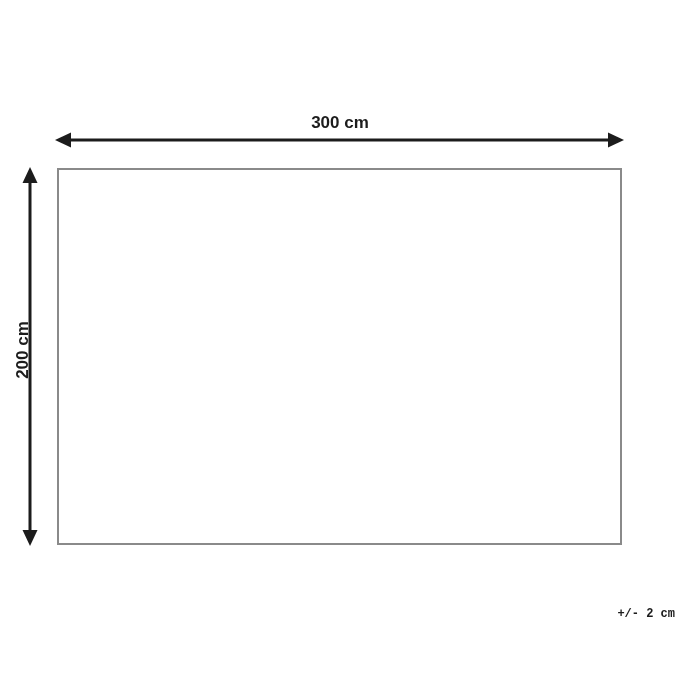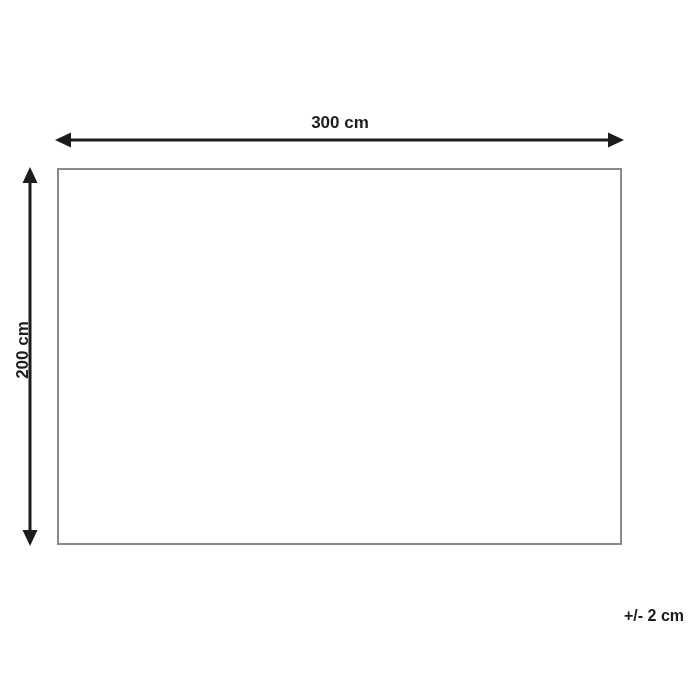--- a/index.html
+++ b/index.html
@@ -46,23 +46,24 @@
   }
   .height-label {
     left: 14px;
     top: 350px;
     transform: translate(-50%, -50%) rotate(-90deg);
     transform-origin: center center;
     text-align: center;
     margin-left: 8px;
   }
   .tolerance-label {
-    right: 16px;
+    right: 25px;
     top: 608px;
-    font-size: 16px;
+    font-size: 12px;
+    font-family: Liberation Mono, monospace;
   }
 </style>
 </head>
 <body>
 
 <div class="canvas">
 
   <svg class="diagram-svg" viewBox="0 0 700 700" xmlns="http://www.w3.org/2000/svg">
 
     <rect x="58" y="169" width="563" height="375" fill="none" stroke="var(--rect-border)" stroke-width="2"></rect>

